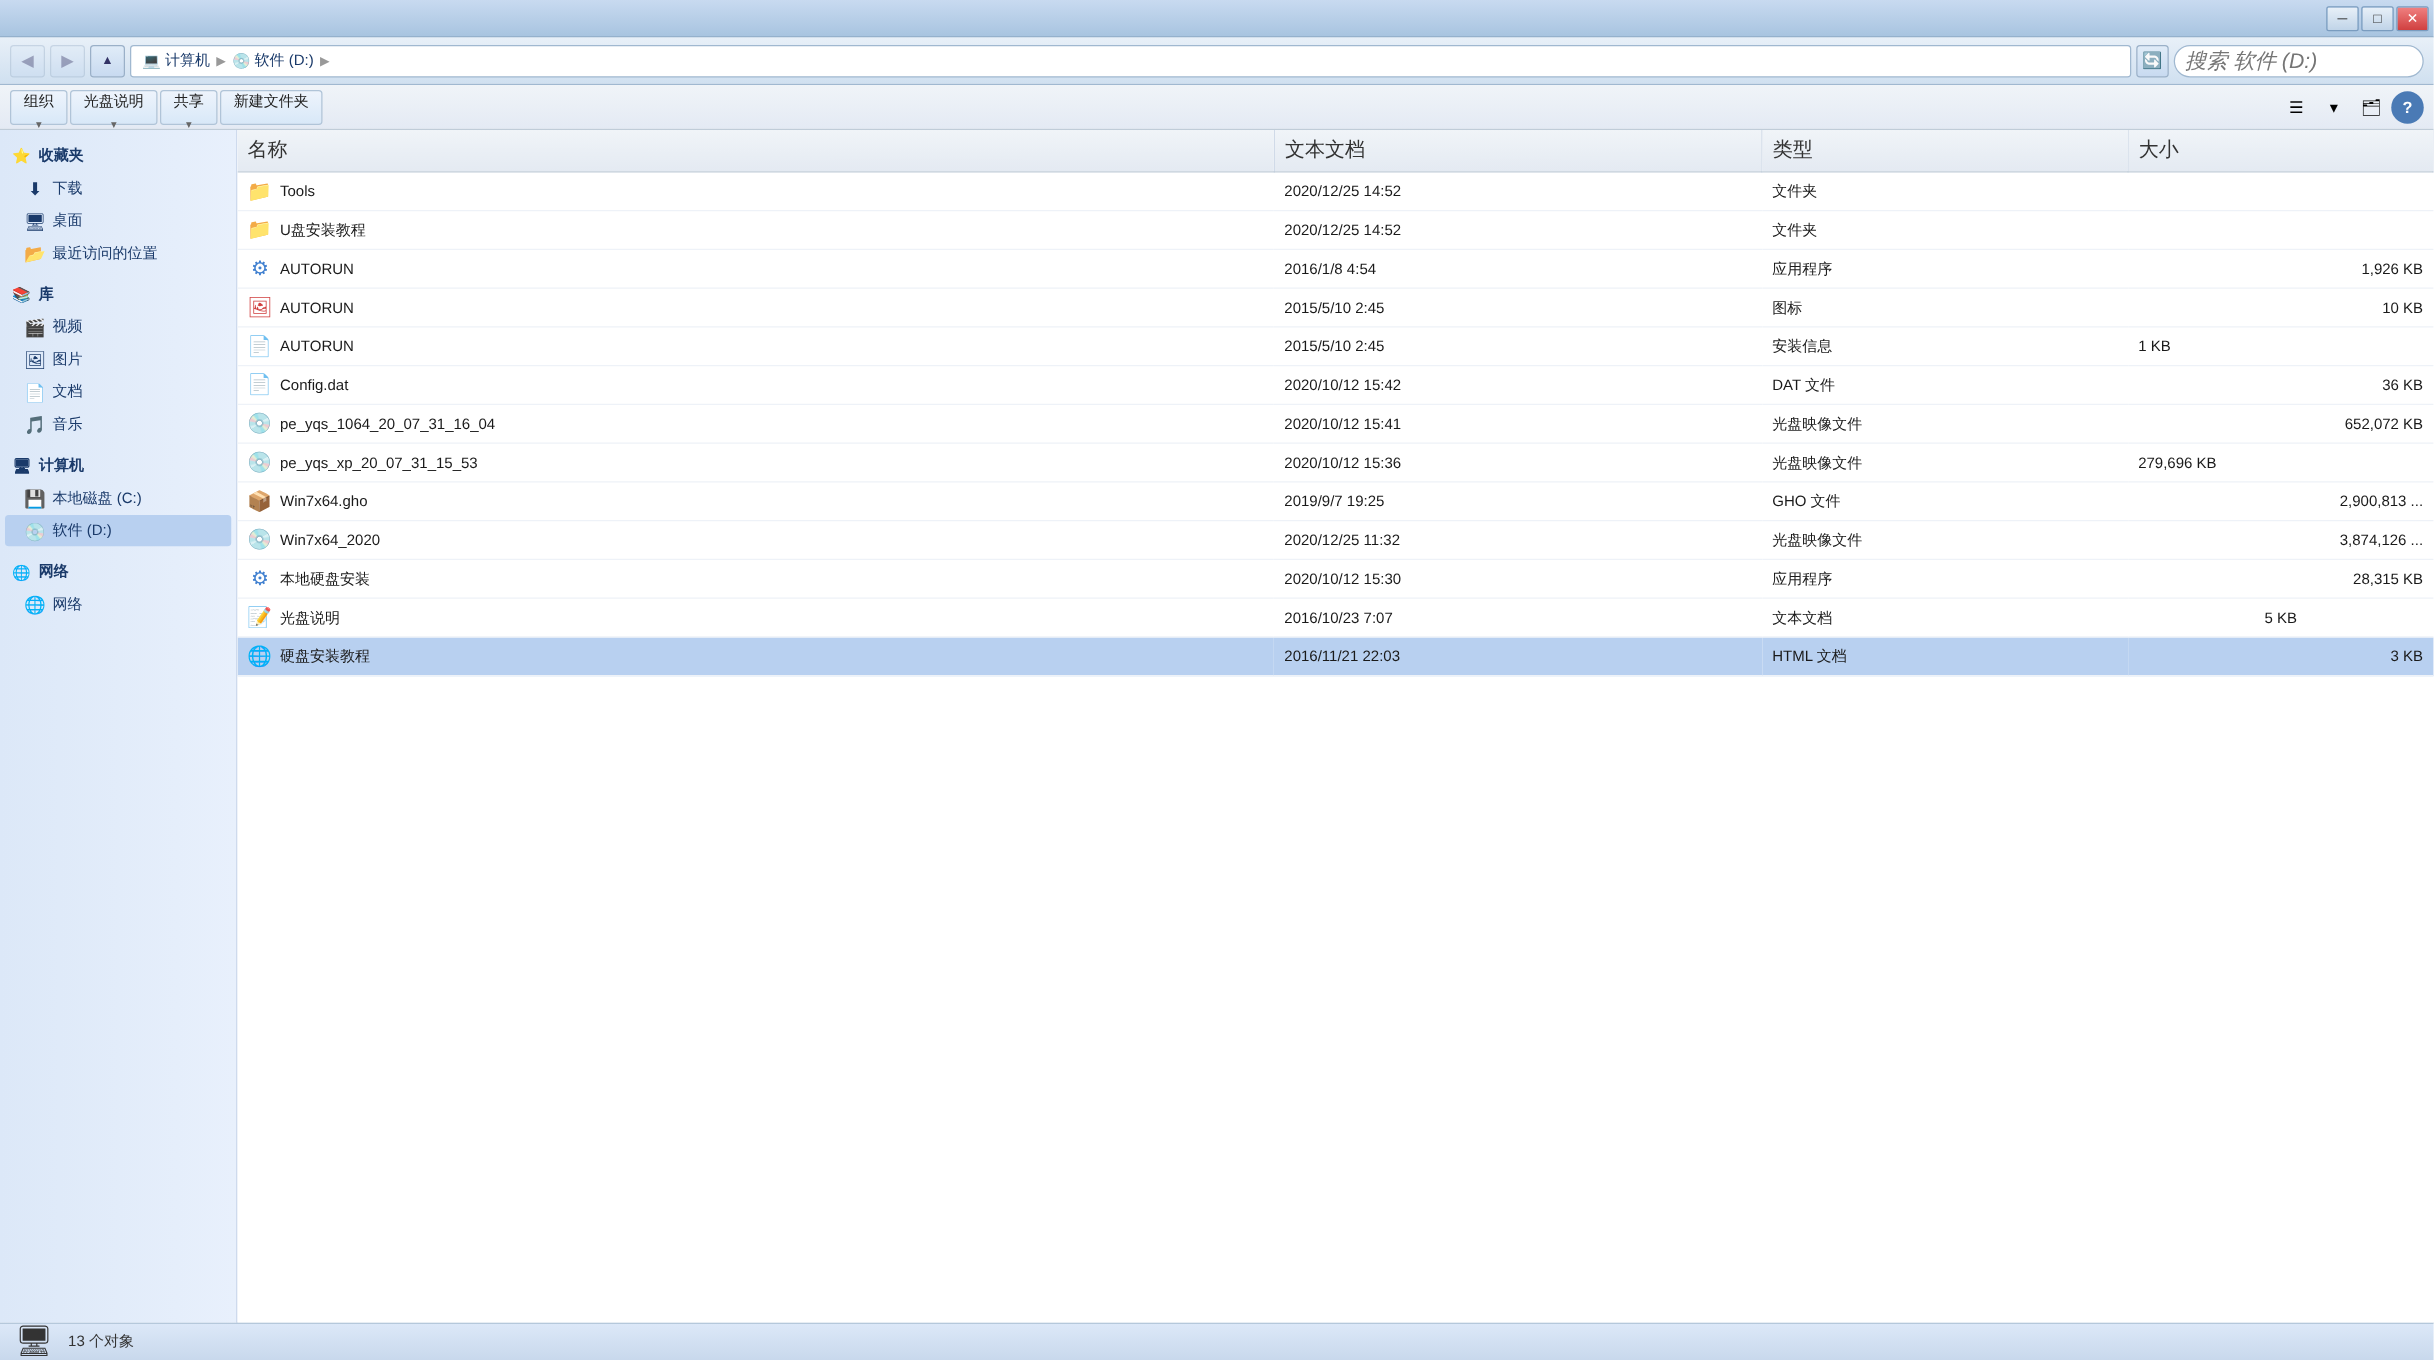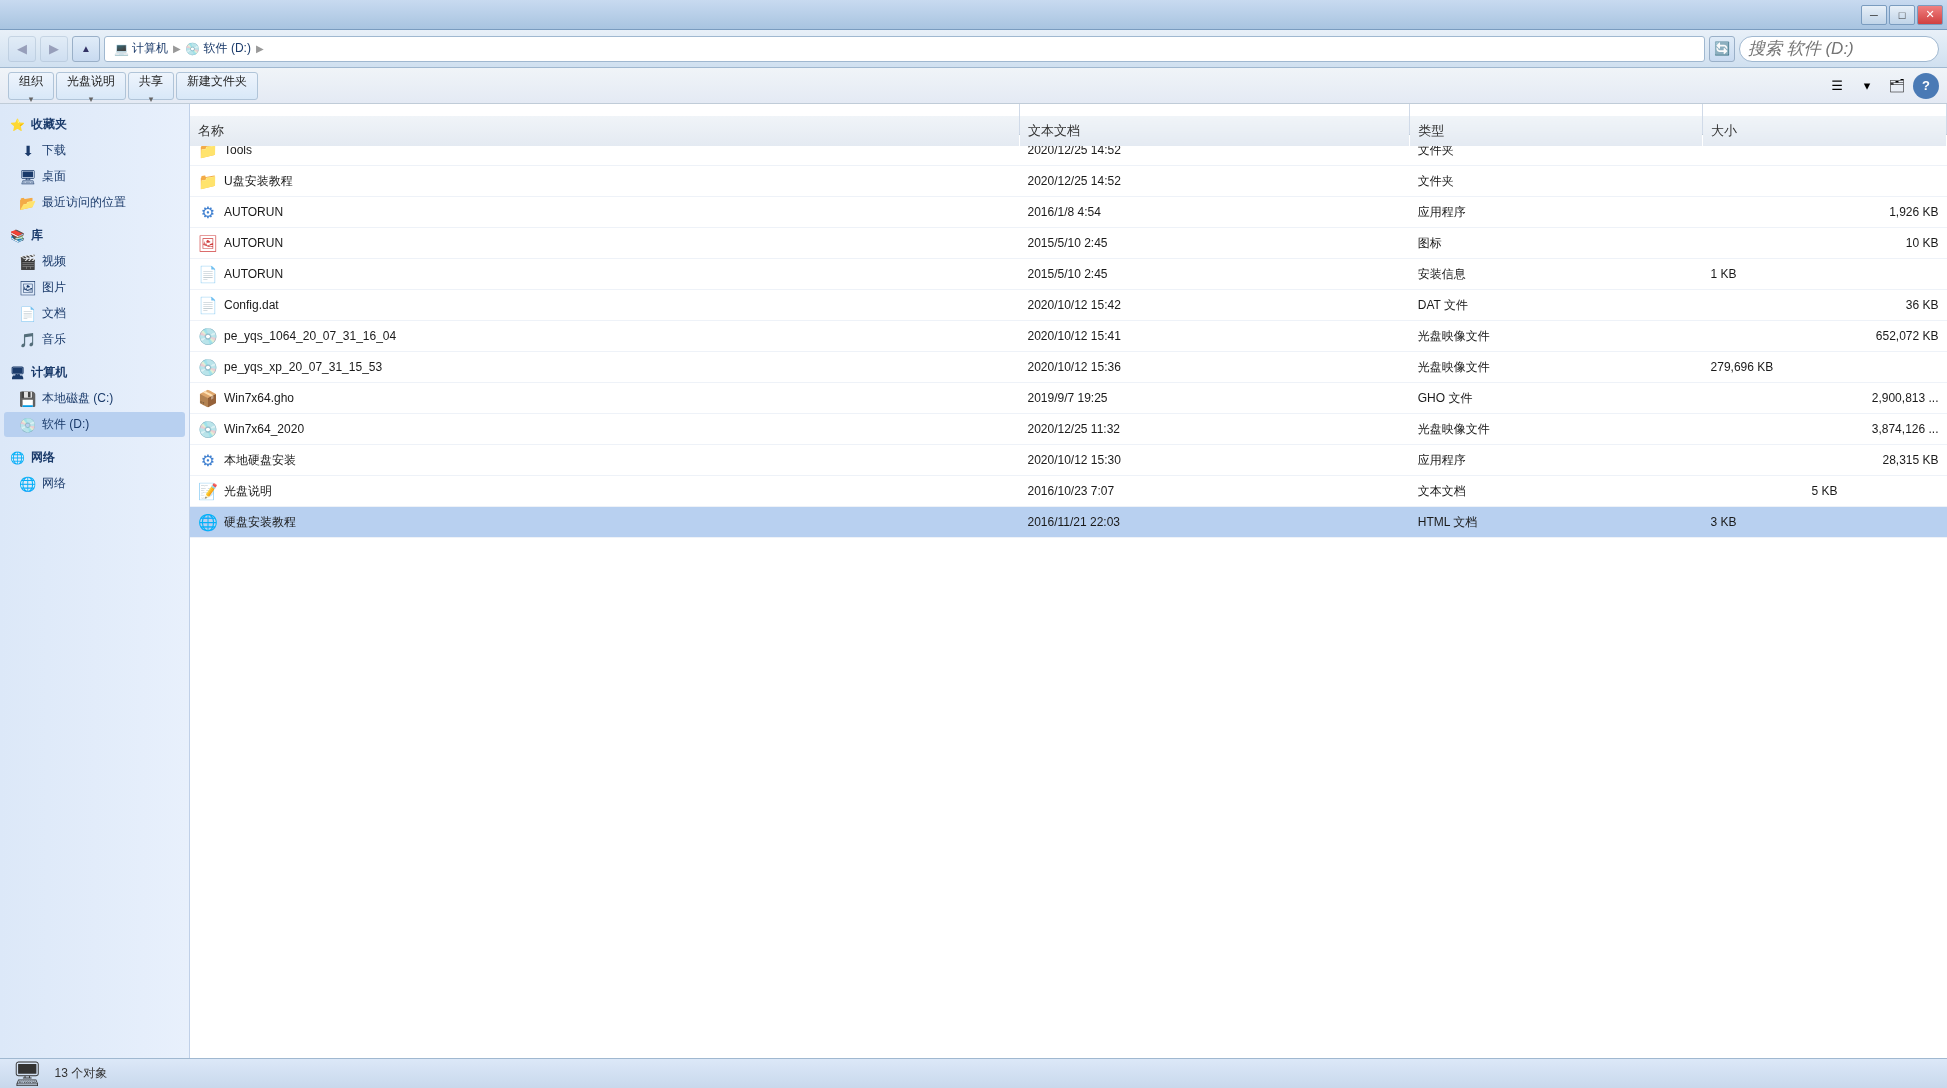--- a/index.html
+++ b/index.html
@@ -228,25 +228,25 @@
     .file-table {
       width: 100%;
       border-collapse: collapse;
     }
     .file-table thead th {
       background: linear-gradient(to bottom, #f0f4f8, #e4eaf2);
       border-bottom: 1px solid #c0ccd8;
       border-right: 1px solid #d0dae8;
       padding: 6px 8px;
       text-align: left;
-      font-size: 13px;
+      font-size: 16px;
       font-weight: normal;
       color: #333;
       position: sticky;
-      top: 12px;
+      top: 0;
       cursor: pointer;
       white-space: nowrap;
     }
     .file-table tbody tr {
       border-bottom: 1px solid #eef2f8;
     }
     .file-table tbody tr.selected { background: #b8d0f0; }
     .file-table tbody td {
       padding: 5px 8px;
       font-size: 12px;
@@ -567,21 +567,21 @@
   </tr>
           <tr class="selected">
     <td>
       <div class="file-name-cell">
         <span class="file-icon" style="color:#e87010">🌐</span>
         <span>硬盘安装教程</span>
       </div>
     </td>
     <td>2016/11/21 22:03</td>
     <td>HTML 文档</td>
-    <td style="text-align:left;">3 KB</td>
+    <td style="text-align:right;">3 KB</td>
   </tr>
         </tbody>
     </table>
   </div>
 
 </div>
 
 <div class="status-bar">
   <span style="font-size:24px;">🖥</span>
   <span>13 个对象</span>

